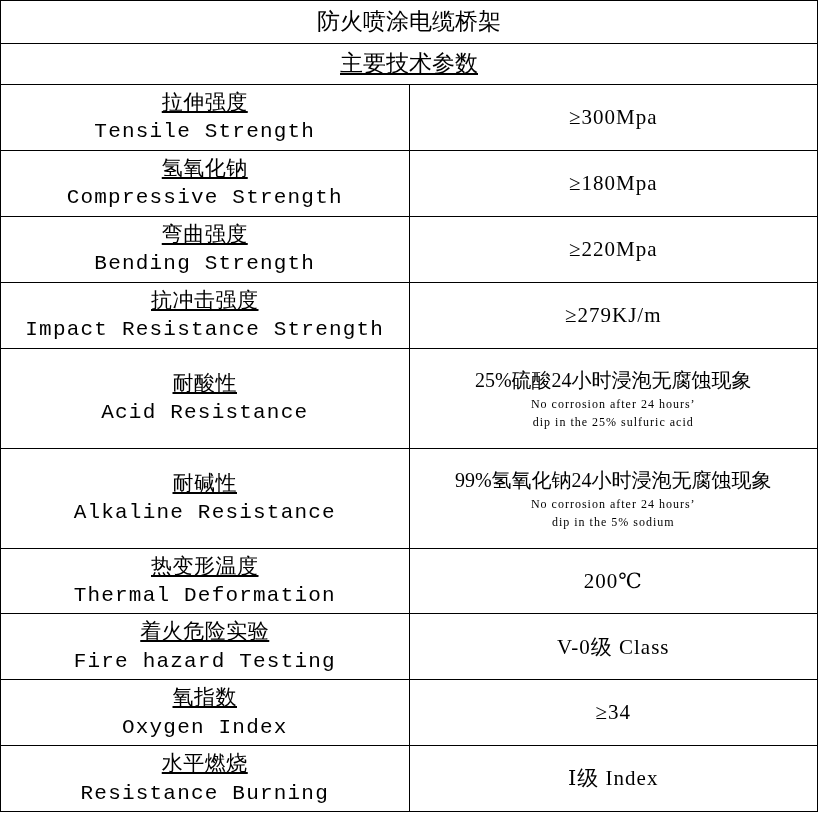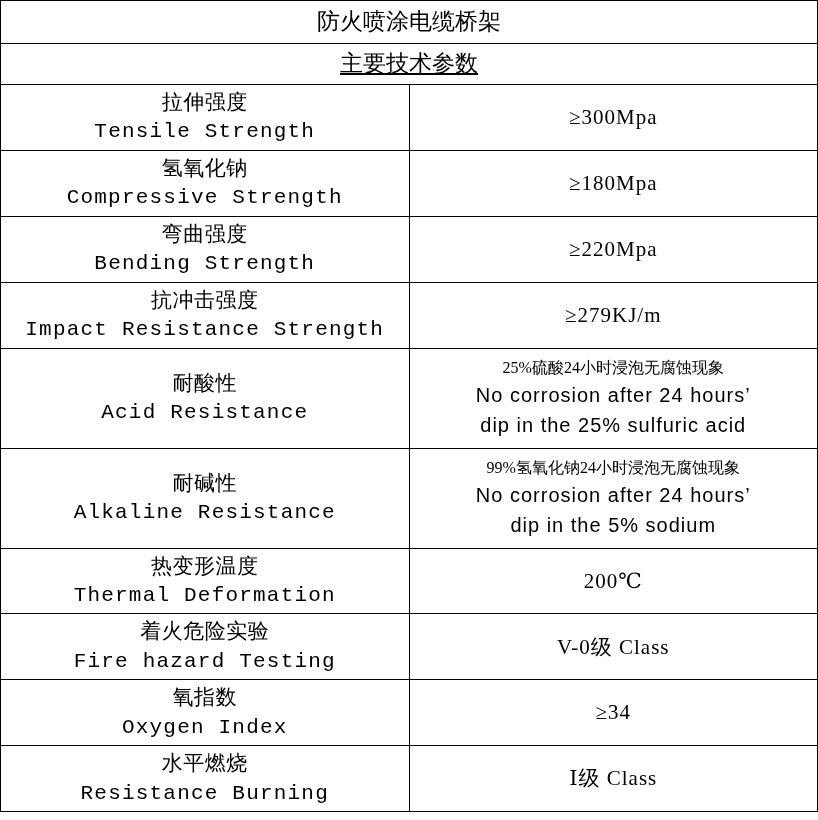--- a/index.html
+++ b/index.html
@@ -39,45 +39,46 @@
     width: 393px;
   }
   .value-cell {
     width: 423px;
   }
   .cn {
     display: block;
     font-size: 21px;
     line-height: 1.45;
     letter-spacing: 0.5px;
+    text-decoration: underline;
   }
   .en {
     display: block;
     font-size: 21px;
     line-height: 1.45;
     letter-spacing: 1.2px;
     font-family: "Liberation Mono", "DejaVu Sans Mono", monospace;
   }
   .val-single {
     display: block;
     font-size: 21px;
     line-height: 1.45;
     letter-spacing: 1px;
   }
   .val-cn {
     display: block;
-    font-size: 16px;
+    font-size: 20px;
     line-height: 1.5;
   }
   .val-en {
     display: block;
-    font-size: 20px;
+    font-size: 12px;
     line-height: 1.5;
     letter-spacing: 1px;
-    font-family: Liberation Sans, sans-serif;
+    font-family: Liberation Serif, serif;
   }
   .row-tall { height: 100px; margin-top: 44px; }
   .row-std  { height: 62px; }
 </style>
 </head>
 <body>
 
 <table class="spec-table">
   <tbody>
     <tr>
@@ -180,17 +181,17 @@
         <span class="val-single">≥34</span>
       </td>
     </tr>
 
     <tr class="row-std">
       <td class="label-cell">
         <span class="cn">水平燃烧</span>
         <span class="en">Resistance Burning</span>
       </td>
       <td class="value-cell">
-        <span class="val-single">Ⅰ级 Class</span>
+        <span class="val-single">Ⅰ级 Index</span>
       </td>
     </tr>
   </tbody>
 </table>
 
 </body></html>

